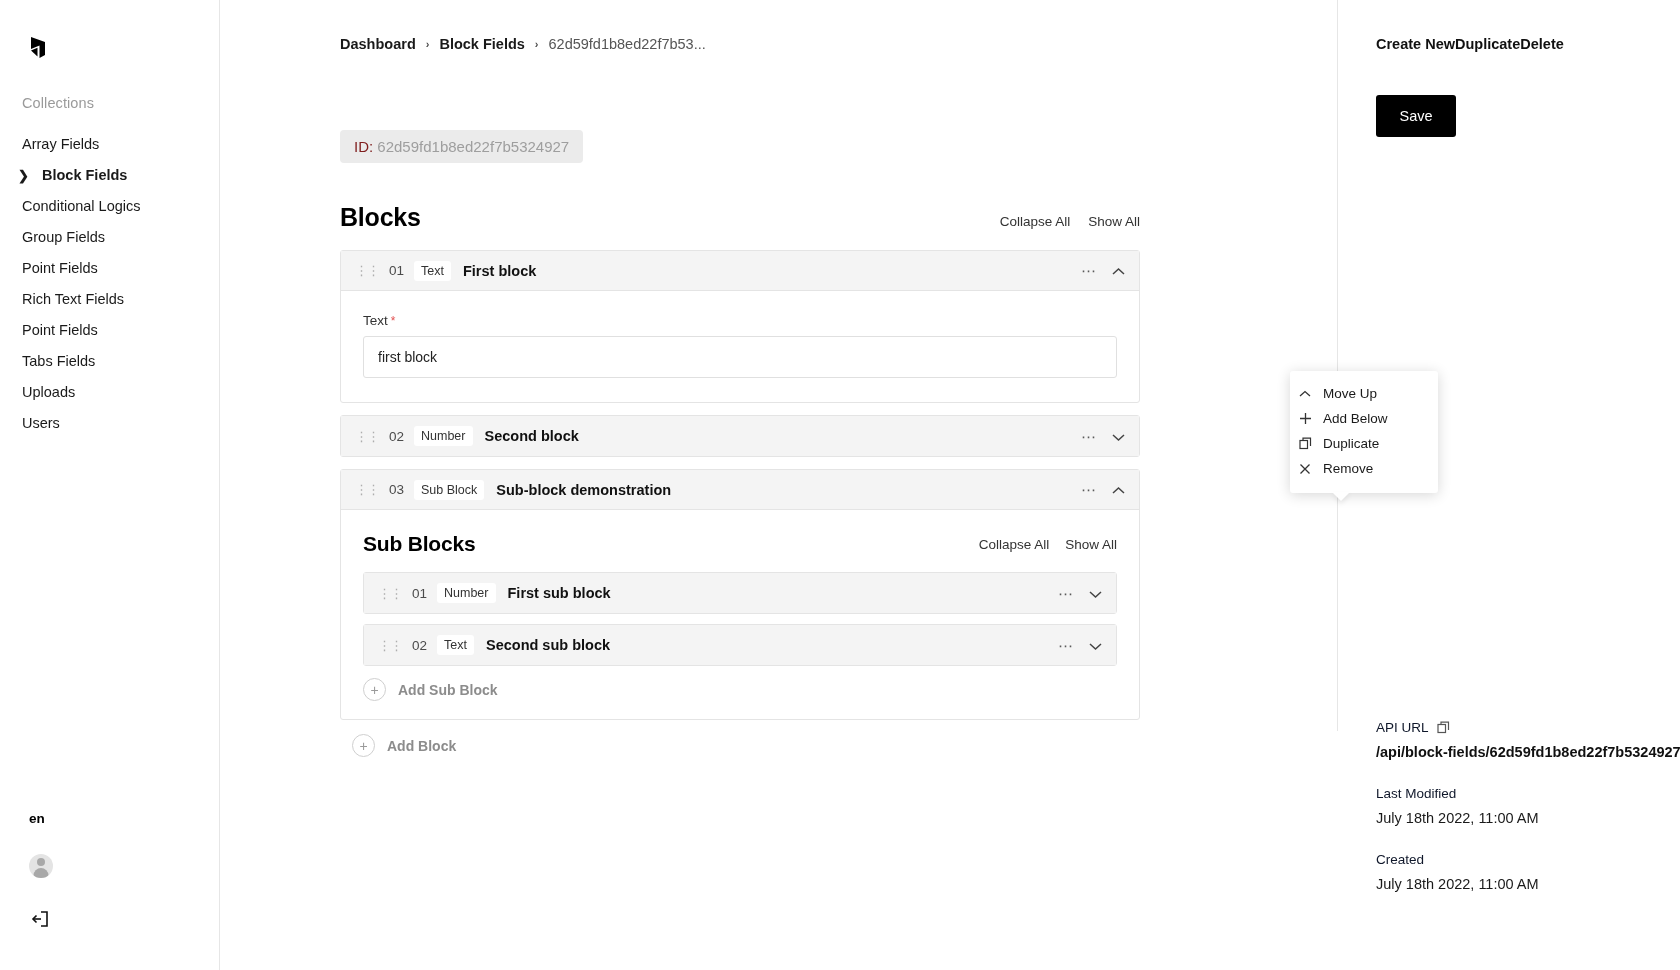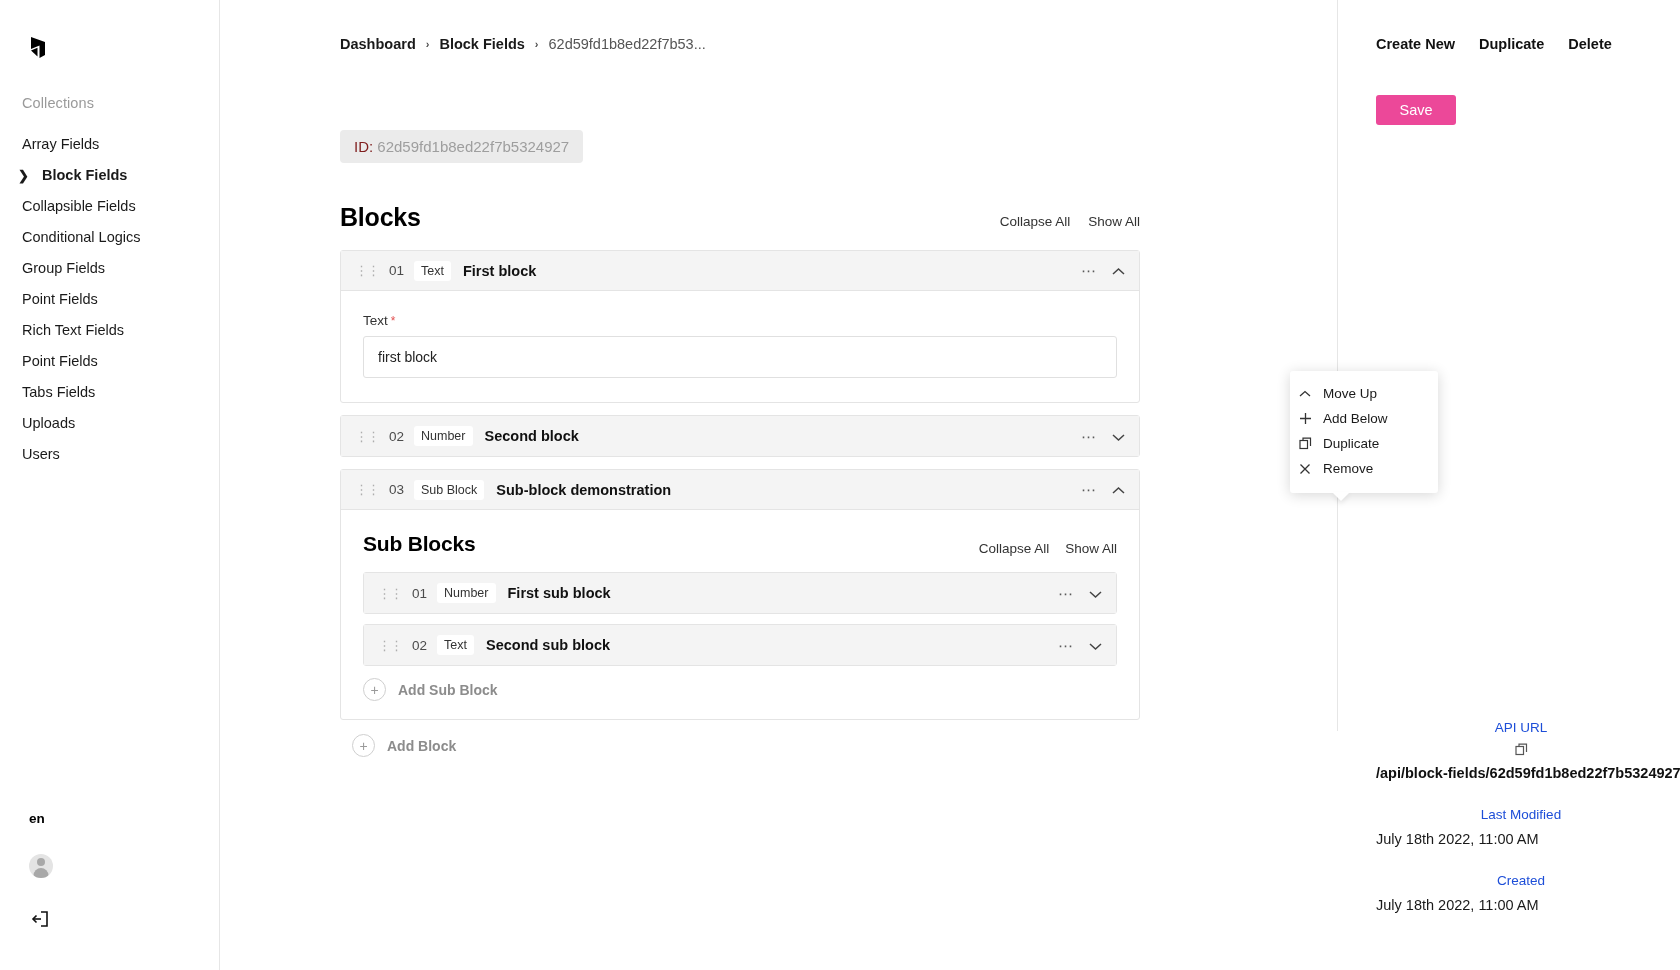--- a/index.html
+++ b/index.html
@@ -119,21 +119,21 @@
   .req { color: #e25050; font-size: 12px; margin-left: 3px; }
   .text-input {
     width: 100%; height: 42px; border: 1px solid #e0e0e0; border-radius: 3px;
     padding: 0 14px; font-size: 14px; color: #222;
     font-family: "Liberation Sans", sans-serif; background: #fff;
   }
 
   
   .nested { padding: 22px 22px 18px 22px; }
   .nested-head {
-    display: flex; align-items: flex-end; justify-content: space-between;
+    display: flex; align-items: center; justify-content: space-between;
     margin-bottom: 16px;
   }
   .nested-title { font-size: 21px; font-weight: 700; letter-spacing: -0.2px; }
   .nested-actions { display: flex; gap: 16px; font-size: 13.5px; color: #333; }
   .nested-actions span { cursor: pointer; }
 
   .subblock {
     border: 1px solid #e4e4e4; border-radius: 3px; background: #f4f4f4;
     margin-bottom: 10px;
   }
@@ -170,34 +170,34 @@
     height: 25px; padding: 0 8px; font-size: 13.5px; color: #1a1a1a;
     cursor: pointer;
   }
   .popup-icn { width: 14px; height: 14px; display:flex; align-items:center; justify-content:center; color:#333; }
 
   
   .rightbar {
     width: 342px; flex: 0 0 342px; height: 970px; position: relative; background: #fff;
   }
   .rb-actions {
-    display: flex; gap: 24px; position: absolute; left: 38px; top: 36px;
+    display: flex; position: absolute; left: 38px; top: 36px;
     font-size: 14.5px; font-weight: 700; color: #111;
   }
   .rb-actions span { cursor: pointer; }
   .save-btn {
     position: absolute; left: 38px; top: 95px;
-    background: #ec4899; color: #fff; border: none; border-radius: 3px;
-    width: 80px; height: 30px; font-size: 14.5px;
+    background: #000000; color: #fff; border: none; border-radius: 3px;
+    width: 80px; height: 42px; font-size: 14.5px;
     font-family: "Liberation Sans", sans-serif; cursor: pointer;
   }
   .rb-meta { position: absolute; left: 38px; top: 720px; width: 290px; }
   .meta-key {
-    font-size: 13.5px; color: #1d4ed8; margin-bottom: 9px;
-    display: flex; align-items: center; gap: 8px; flex-direction: column;
+    font-size: 13.5px; color: #0f172a; margin-bottom: 9px;
+    display: flex; align-items: center; gap: 8px;
   }
   .meta-val { font-size: 14.5px; font-weight: 700; color: #111; margin-bottom: 26px; white-space: nowrap; }
   .meta-val.normal { font-weight: 400; color: #1a1a1a; }
   .copy-icn { width: 13px; height: 13px; color: #555; }
 </style>
 </head>
 <body>
 
 <div class="app">
 
@@ -210,21 +210,20 @@
     </div>
 
     <div class="nav">
       <div class="nav-label">Collections</div>
 
       <div class="nav-item"><span class="nav-text">Array Fields</span></div>
       <div class="nav-item active">
         <span class="chev">❯</span>
         <span class="nav-text">Block Fields</span>
       </div>
-      <div class="nav-item"><span class="nav-text">Collapsible Fields</span></div>
       <div class="nav-item"><span class="nav-text">Conditional Logics</span></div>
       <div class="nav-item"><span class="nav-text">Group Fields</span></div>
       <div class="nav-item"><span class="nav-text">Point Fields</span></div>
       <div class="nav-item"><span class="nav-text">Rich Text Fields</span></div>
       <div class="nav-item"><span class="nav-text">Point Fields</span></div>
       <div class="nav-item"><span class="nav-text">Tabs Fields</span></div>
       <div class="nav-item"><span class="nav-text">Uploads</span></div>
       <div class="nav-item"><span class="nav-text">Users</span></div>
     </div>
 

